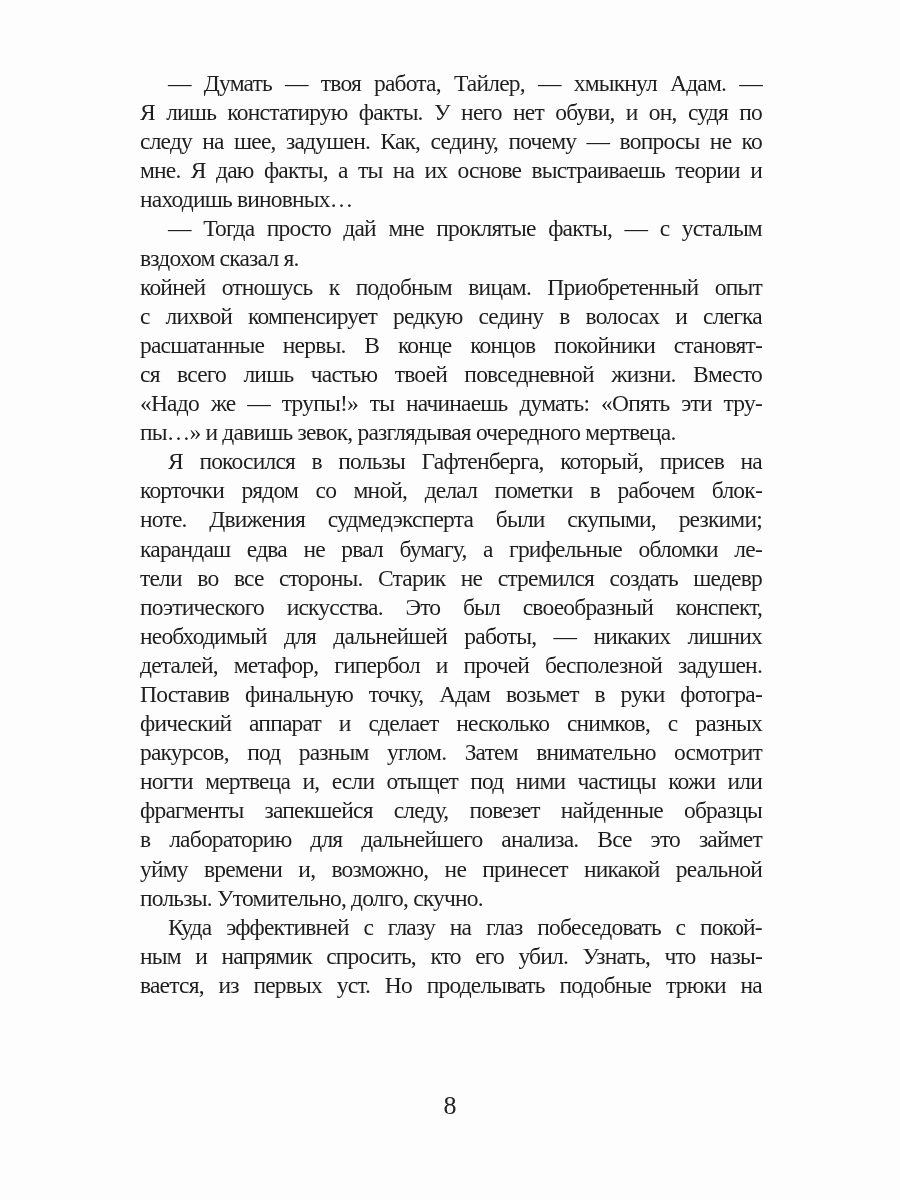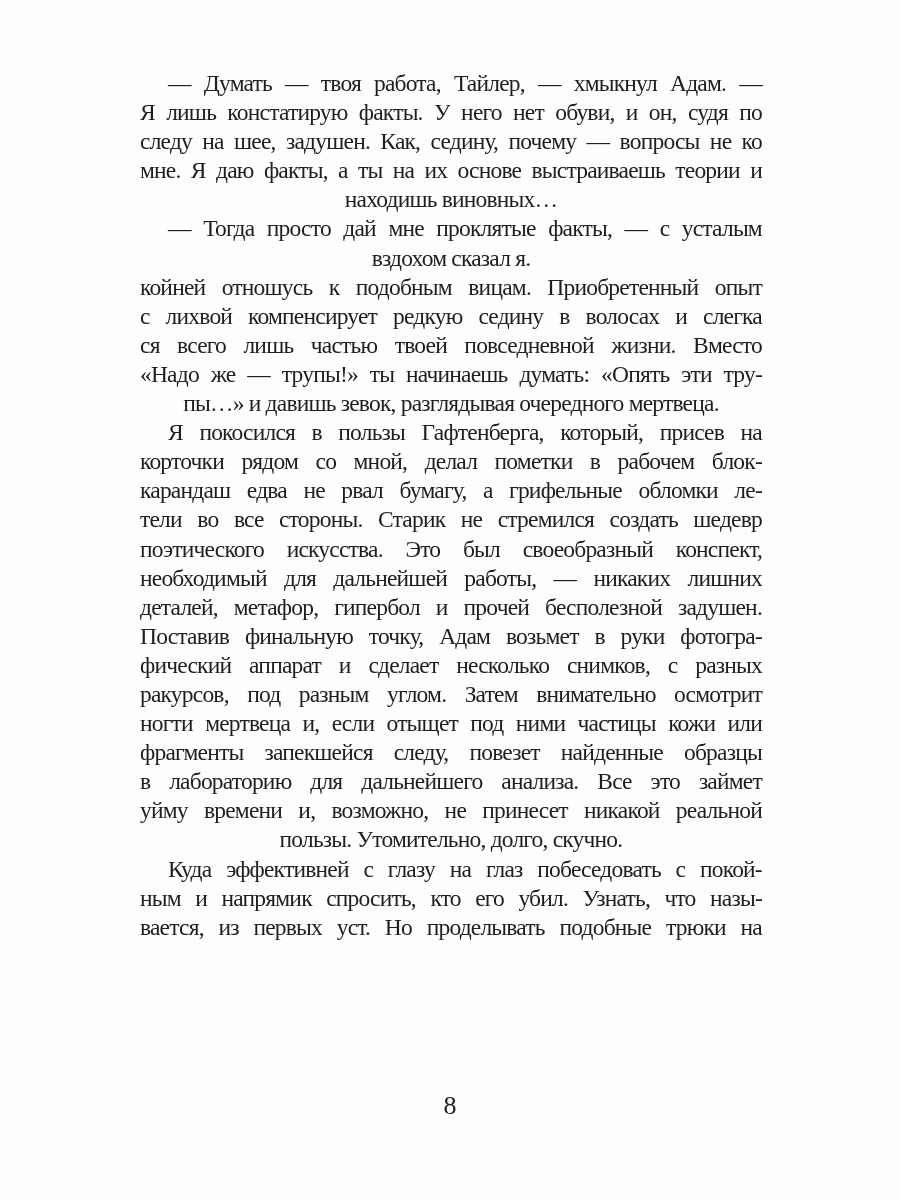--- a/index.html
+++ b/index.html
@@ -30,21 +30,21 @@
   }
   .line.just {
     display: flex;
     justify-content: space-between;
   }
   .line.just span {
     white-space: pre;
   }
   .line.left {
     white-space: nowrap;
-    text-align: center;
+    text-align: left;
   }
   .line.indent {
     padding-left: 28px;
   }
   .page-number {
     position: absolute;
     top: 1090px;
     left: 0;
     width: 900px;
     text-align: center;
@@ -145,20 +145,29 @@
           <span>лихвой</span>
           <span>компенсирует</span>
           <span>редкую</span>
           <span>седину</span>
           <span>в</span>
           <span>волосах</span>
           <span>и</span>
           <span>слегка</span>
         </div>
         <div class="line just">
+          <span>расшатанные</span>
+          <span>нервы.</span>
+          <span>В</span>
+          <span>конце</span>
+          <span>концов</span>
+          <span>покойники</span>
+          <span>становят-</span>
+        </div>
+        <div class="line just">
           <span>ся</span>
           <span>всего</span>
           <span>лишь</span>
           <span>частью</span>
           <span>твоей</span>
           <span>повседневной</span>
           <span>жизни.</span>
           <span>Вместо</span>
         </div>
         <div class="line just">
@@ -189,20 +198,28 @@
         <div class="line just">
           <span>корточки</span>
           <span>рядом</span>
           <span>со</span>
           <span>мной,</span>
           <span>делал</span>
           <span>пометки</span>
           <span>в</span>
           <span>рабочем</span>
           <span>блок-</span>
+        </div>
+        <div class="line just">
+          <span>ноте.</span>
+          <span>Движения</span>
+          <span>судмедэксперта</span>
+          <span>были</span>
+          <span>скупыми,</span>
+          <span>резкими;</span>
         </div>
         <div class="line just">
           <span>карандаш</span>
           <span>едва</span>
           <span>не</span>
           <span>рвал</span>
           <span>бумагу,</span>
           <span>а</span>
           <span>грифельные</span>
           <span>обломки</span>

